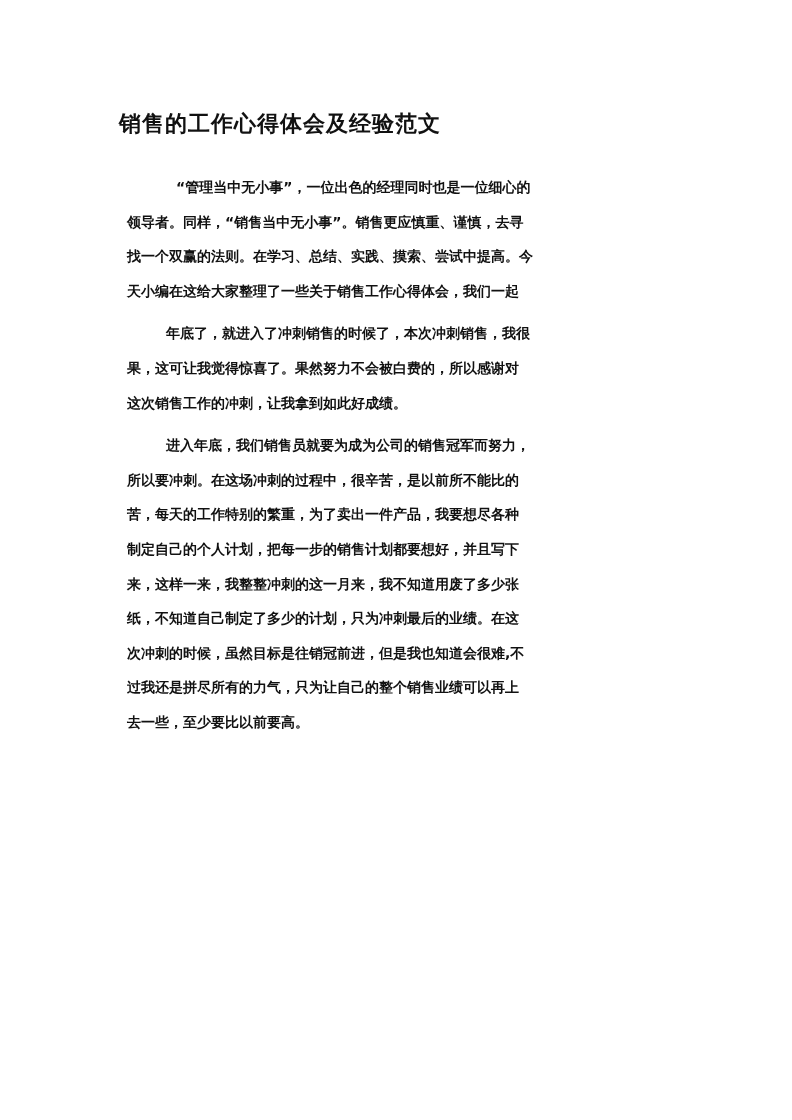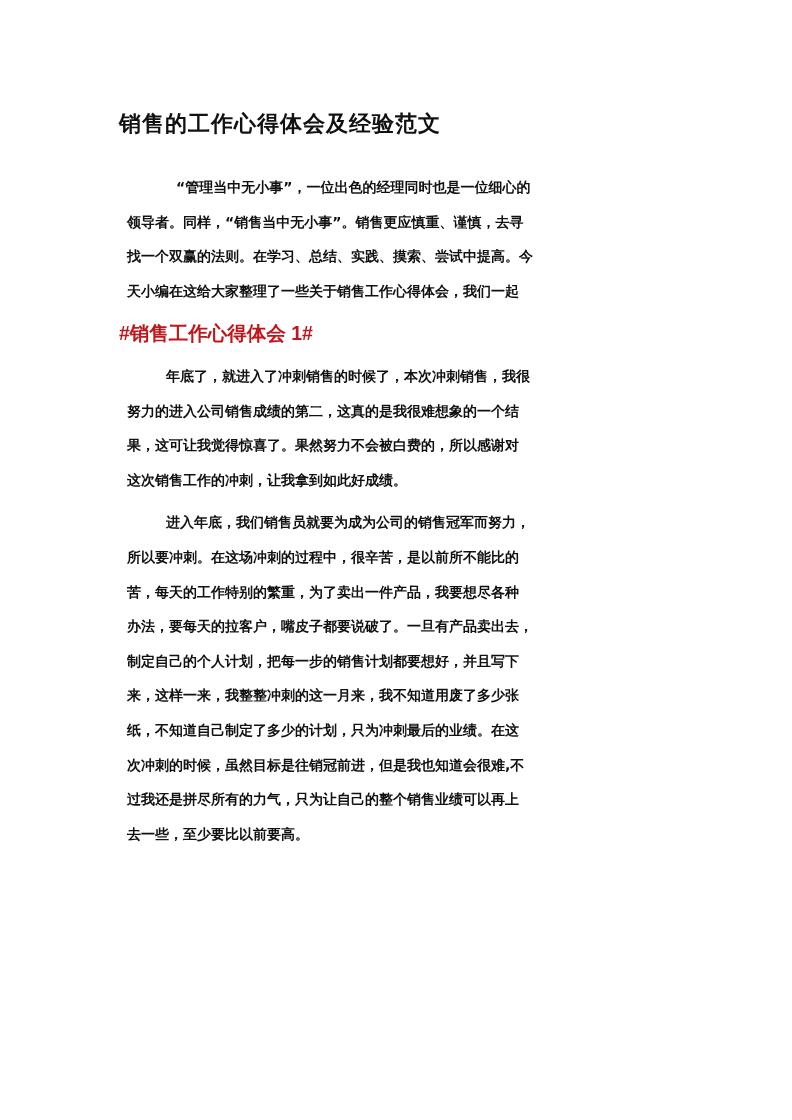--- a/index.html
+++ b/index.html
@@ -32,34 +32,31 @@
 <div class="page">
   <h1 class="title">销售的工作心得体会及经验范文</h1>
 
   <p class="para intro" style="text-indent:0">
     <span class="line" style="padding-left:49px">“管理当中无小事”，一位出色的经理同时也是一位细心的</span>
     <span class="line">领导者。同样，“销售当中无小事”。销售更应慎重、谨慎，去寻</span>
     <span class="line">找一个双赢的法则。在学习、总结、实践、摸索、尝试中提高。今</span>
     <span class="line">天小编在这给大家整理了一些关于销售工作心得体会，我们一起</span>
   </p>
 
-  <p class="section-heading" style="color: rgb(192, 22, 28);">#销售工作心得体会 1#</p>
 
   <p class="para" style="text-indent:0">
     <span class="line" style="padding-left:39px">年底了，就进入了冲刺销售的时候了，本次冲刺销售，我很</span>
-    <span class="line">努力的进入公司销售成绩的第二，这真的是我很难想象的一个结</span>
     <span class="line">果，这可让我觉得惊喜了。果然努力不会被白费的，所以感谢对</span>
     <span class="line">这次销售工作的冲刺，让我拿到如此好成绩。</span>
   </p>
 
   <p class="para" style="text-indent:0">
     <span class="line" style="padding-left:39px">进入年底，我们销售员就要为成为公司的销售冠军而努力，</span>
     <span class="line">所以要冲刺。在这场冲刺的过程中，很辛苦，是以前所不能比的</span>
     <span class="line">苦，每天的工作特别的繁重，为了卖出一件产品，我要想尽各种</span>
-    <span class="line">办法，要每天的拉客户，嘴皮子都要说破了。一旦有产品卖出去，</span>
     <span class="line">制定自己的个人计划，把每一步的销售计划都要想好，并且写下</span>
     <span class="line">来，这样一来，我整整冲刺的这一月来，我不知道用废了多少张</span>
     <span class="line">纸，不知道自己制定了多少的计划，只为冲刺最后的业绩。在这</span>
     <span class="line">次冲刺的时候，虽然目标是往销冠前进，但是我也知道会很难,不</span>
     <span class="line">过我还是拼尽所有的力气，只为让自己的整个销售业绩可以再上</span>
     <span class="line">去一些，至少要比以前要高。</span>
   </p>
 
 </div>
 

